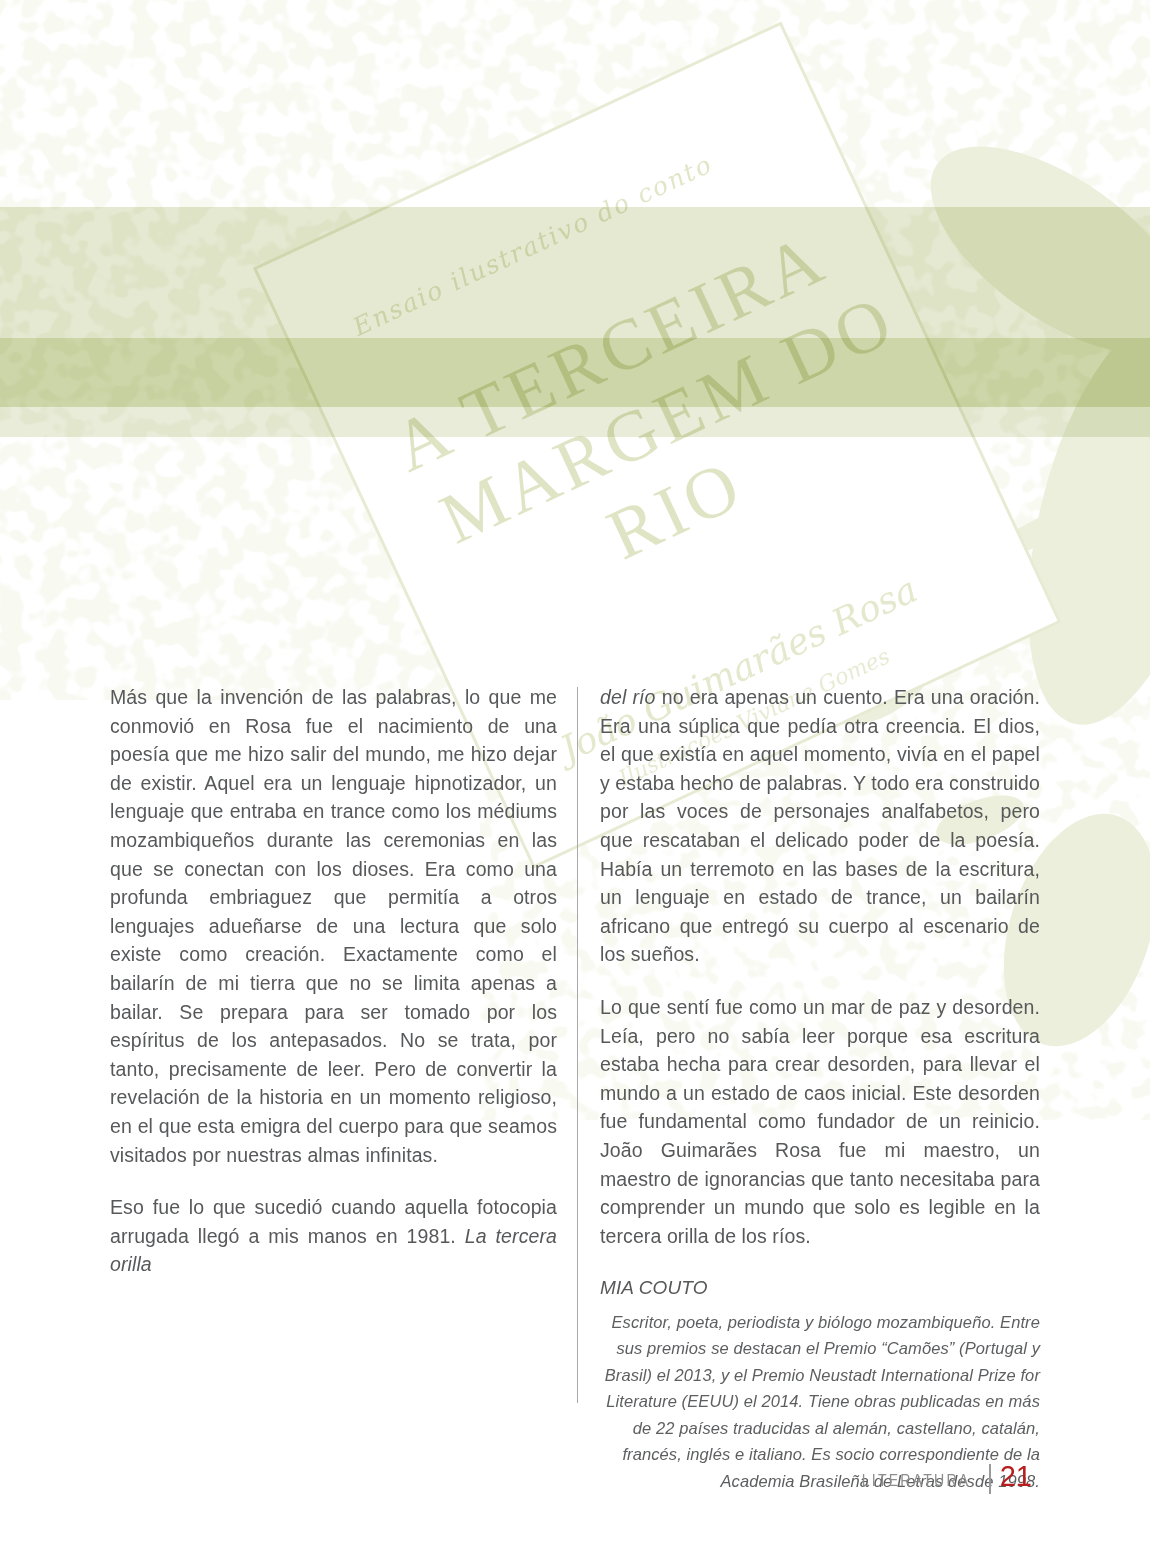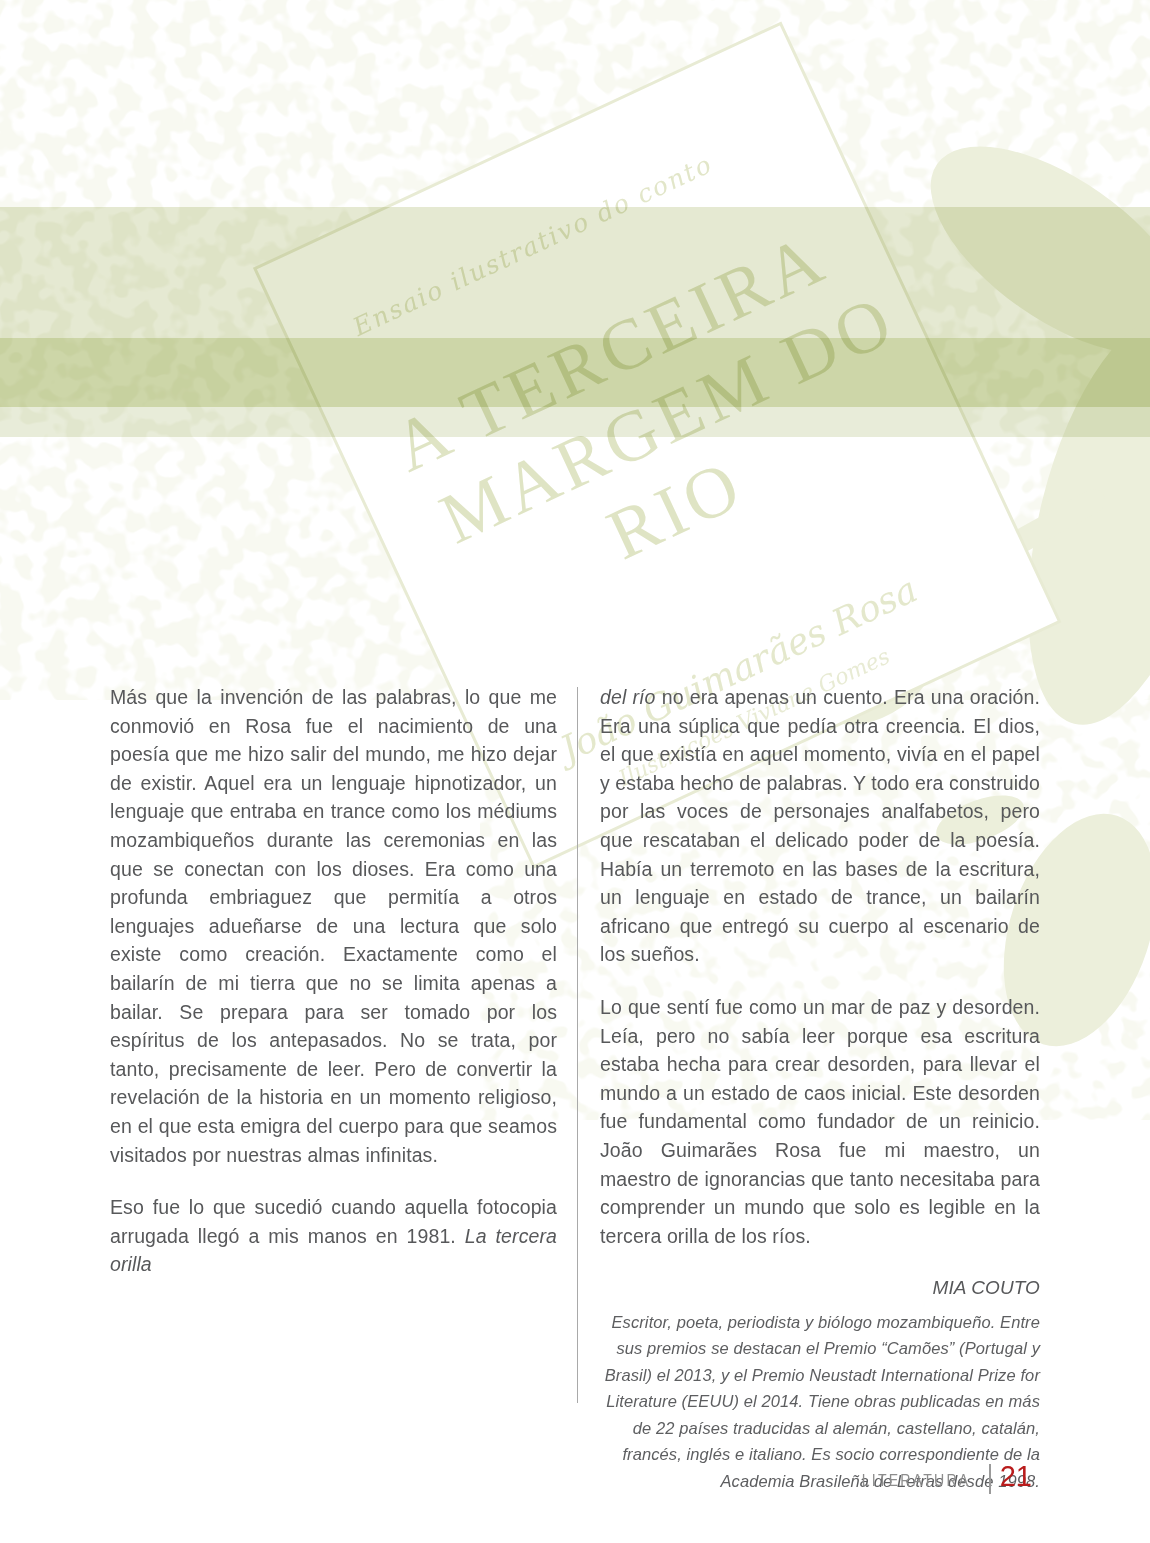--- a/index.html
+++ b/index.html
@@ -28,21 +28,20 @@
   .col p{margin:0 0 24px 0;}
   .col-left{left:110px;top:683px;width:447px;}
   .col-right{left:600px;top:683px;width:440px;}
   .ital{font-style:italic;}
   .divider{
     position:absolute;left:577px;top:687px;
     width:1px;height:716px;background:#a9a9a9;
   }
   .byline{
     margin-top:12px;
-    text-align:right;
     font-style:italic;
     font-size:19px;
     color:#57585a;
   }
   .bio{
     margin-top:6px;
     text-align:right;
     font-style:italic;
     font-size:16.5px;
     line-height:26.5px;

